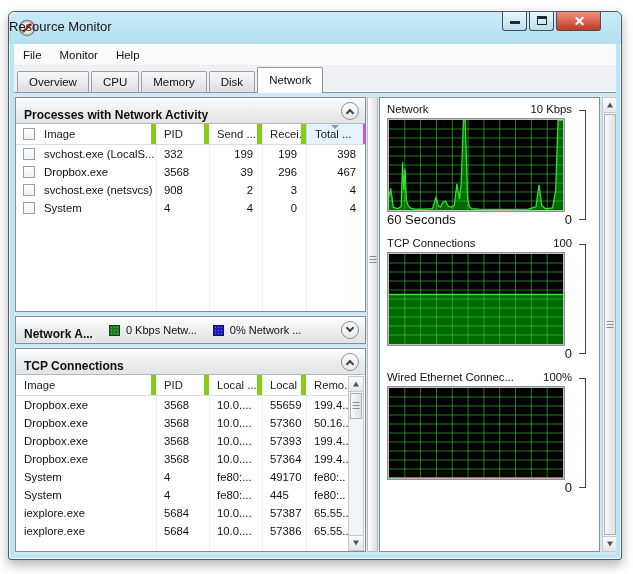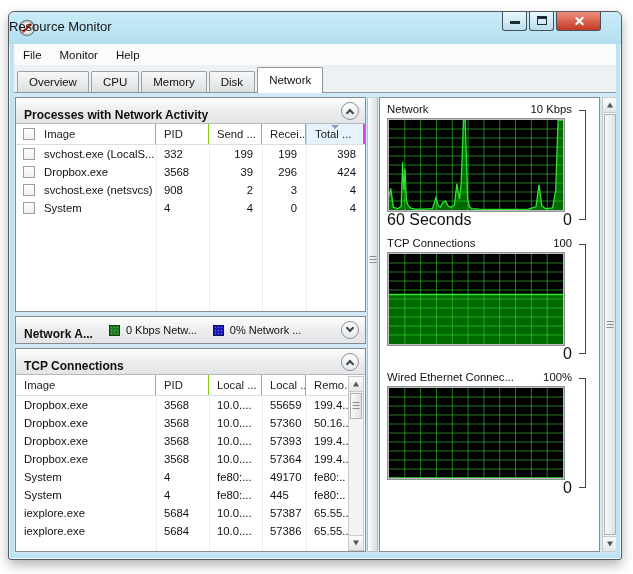--- a/index.html
+++ b/index.html
@@ -47,21 +47,21 @@
     border:1px solid #8a9097;background:linear-gradient(#ffffff,#e6e8ea);cursor:pointer;}
   .chev{position:absolute;left:5px;top:5px;width:6px;height:6px;border-right:2px solid #40474d;border-bottom:2px solid #40474d;}
   .chev.up{transform:rotate(-135deg);top:7px;}
   .chev.down{transform:rotate(45deg);top:3px;}
   .chev.right{transform:rotate(-45deg);left:3px;}
 
   
   .thead{position:relative;height:21px;background:#fff;border-bottom:1px solid #d8dfe5;font-size:11.3px;color:#222;}
   .proc-grid{display:grid;grid-template-columns:140px 53px 53px 44px 59px;}
   .tcp-grid{display:grid;grid-template-columns:140px 53px 53px 44px 42px;}
-  .hcell{line-height:20px;padding-left:8px;border-right:1px solid #84cc16;white-space:nowrap;overflow:hidden;cursor:pointer;}
+  .hcell{line-height:20px;padding-left:8px;border-right:5px solid #84cc16;white-space:nowrap;overflow:hidden;cursor:pointer;}
   .hcell.first{padding-left:28px;position:relative;}
   .hcell.sorted{background:#e6f3fc;border-left:1px solid #bcd9ed;border-right:2px solid #d946ef;position:relative;}
   .sort-arrow{position:absolute;left:50%;top:1px;transform:translateX(-50%);width:0;height:0;
     border-left:4px solid transparent;border-right:4px solid transparent;border-top:4px solid #7da0c0;}
   .tbody{position:relative;font-size:11.3px;}
   .colsep{position:absolute;top:0;bottom:0;width:1px;background:#e9f1f8;}
   .row{position:relative;height:18px;line-height:18px;white-space:nowrap;cursor:default;}
   .cell{overflow:hidden;padding-left:8px;}
   .cell.first{padding-left:28px;position:relative;}
   .cell.num{text-align:right;padding-right:9px;padding-left:0;}
@@ -86,21 +86,21 @@
     background:linear-gradient(#fdfdfd,#dfe3e5);display:flex;cursor:pointer;font-size:11.5px;}
   .views-label{flex:1;text-align:center;line-height:18px;}
   .views-drop{width:16px;border-left:1px solid #9aa0a5;position:relative;}
   .tri-down{position:absolute;left:50%;top:50%;transform:translate(-50%,-38%);width:0;height:0;
     border-left:4px solid transparent;border-right:4px solid transparent;border-top:5px solid #2c3338;}
   .chart-block{position:relative;margin:4px 0 9px 7px;width:200px;}
   .chart-labels{display:flex;justify-content:space-between;height:16px;font-size:11.3px;line-height:15px;width:185px;}
   .graph{position:relative;width:178px;height:94px;background:#000;border:1px solid #8d9296;
     box-shadow:inset 0 0 0 1px rgba(255,255,255,.75);}
   .graph svg{position:absolute;left:1px;top:1px;}
-  .chart-bottom{display:flex;justify-content:space-between;height:15px;font-size:16px;line-height:15px;width:185px;}
+  .chart-bottom{display:flex;justify-content:space-between;height:15px;font-size:13px;line-height:15px;width:185px;}
   .bracket{position:absolute;right:1px;top:8px;bottom:7px;width:7px;
     border-top:1px solid #3e454b;border-right:1px solid #3e454b;border-bottom:1px solid #3e454b;}
 
   
   .vscroll{position:absolute;background:#f2f3f5;border:1px solid #c6cacd;}
   .sb-arrow{position:absolute;left:0;right:0;height:15px;background:linear-gradient(#fafbfb,#e4e7e9);}
   .sb-arrow.up{top:0;border-bottom:1px solid #c6cacd;}
   .sb-arrow.down{bottom:0;border-top:1px solid #c6cacd;}
   .sb-tri{position:absolute;left:50%;top:50%;width:0;height:0;border-left:3.5px solid transparent;border-right:3.5px solid transparent;}
   .sb-tri.u{transform:translate(-50%,-50%);border-bottom:5px solid #4e565c;}
@@ -182,21 +182,21 @@
             <div class="cell">332</div>
             <div class="cell num">199</div>
             <div class="cell num">199</div>
             <div class="cell num">398</div>
           </div>
           <div class="row proc-grid">
             <div class="cell first"><span class="checkbox"></span><span>Dropbox.exe</span></div>
             <div class="cell">3568</div>
             <div class="cell num">39</div>
             <div class="cell num">296</div>
-            <div class="cell num">424</div>
+            <div class="cell num">467</div>
           </div>
           <div class="row proc-grid">
             <div class="cell first"><span class="checkbox"></span><span>svchost.exe (netsvcs)</span></div>
             <div class="cell">908</div>
             <div class="cell num">2</div>
             <div class="cell num">3</div>
             <div class="cell num">4</div>
           </div>
           <div class="row proc-grid">
             <div class="cell first"><span class="checkbox"></span><span>System</span></div>

